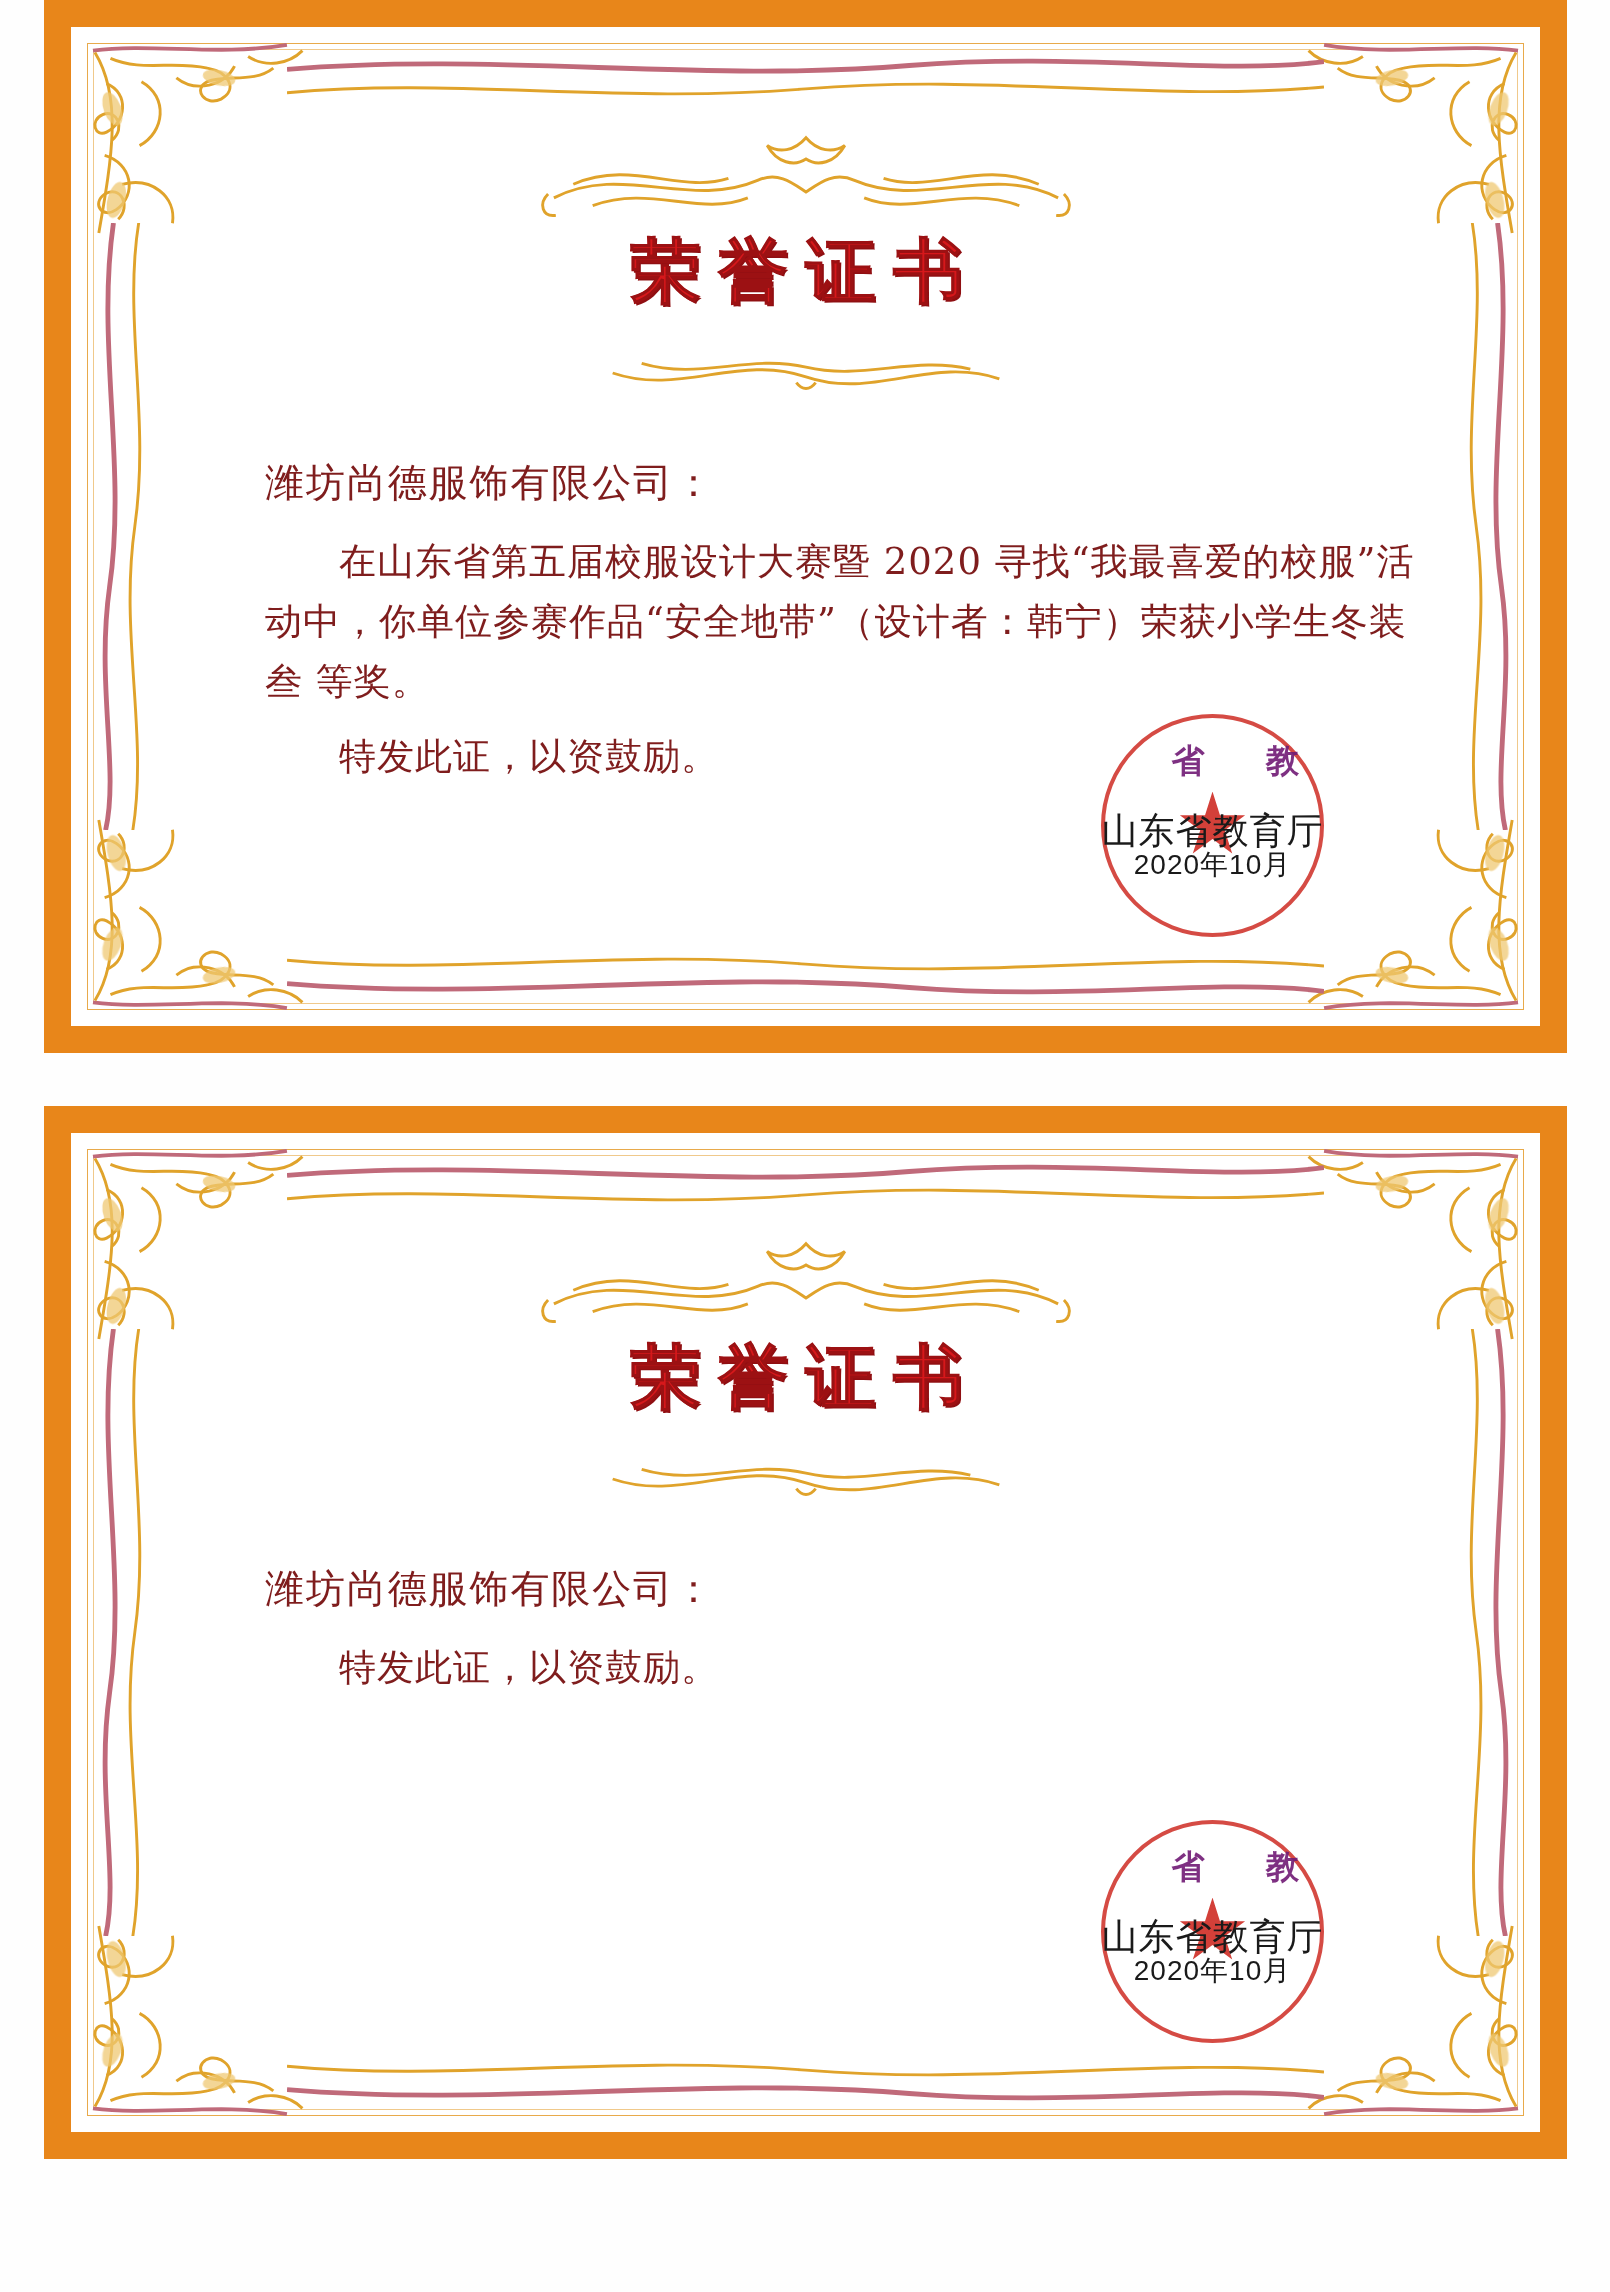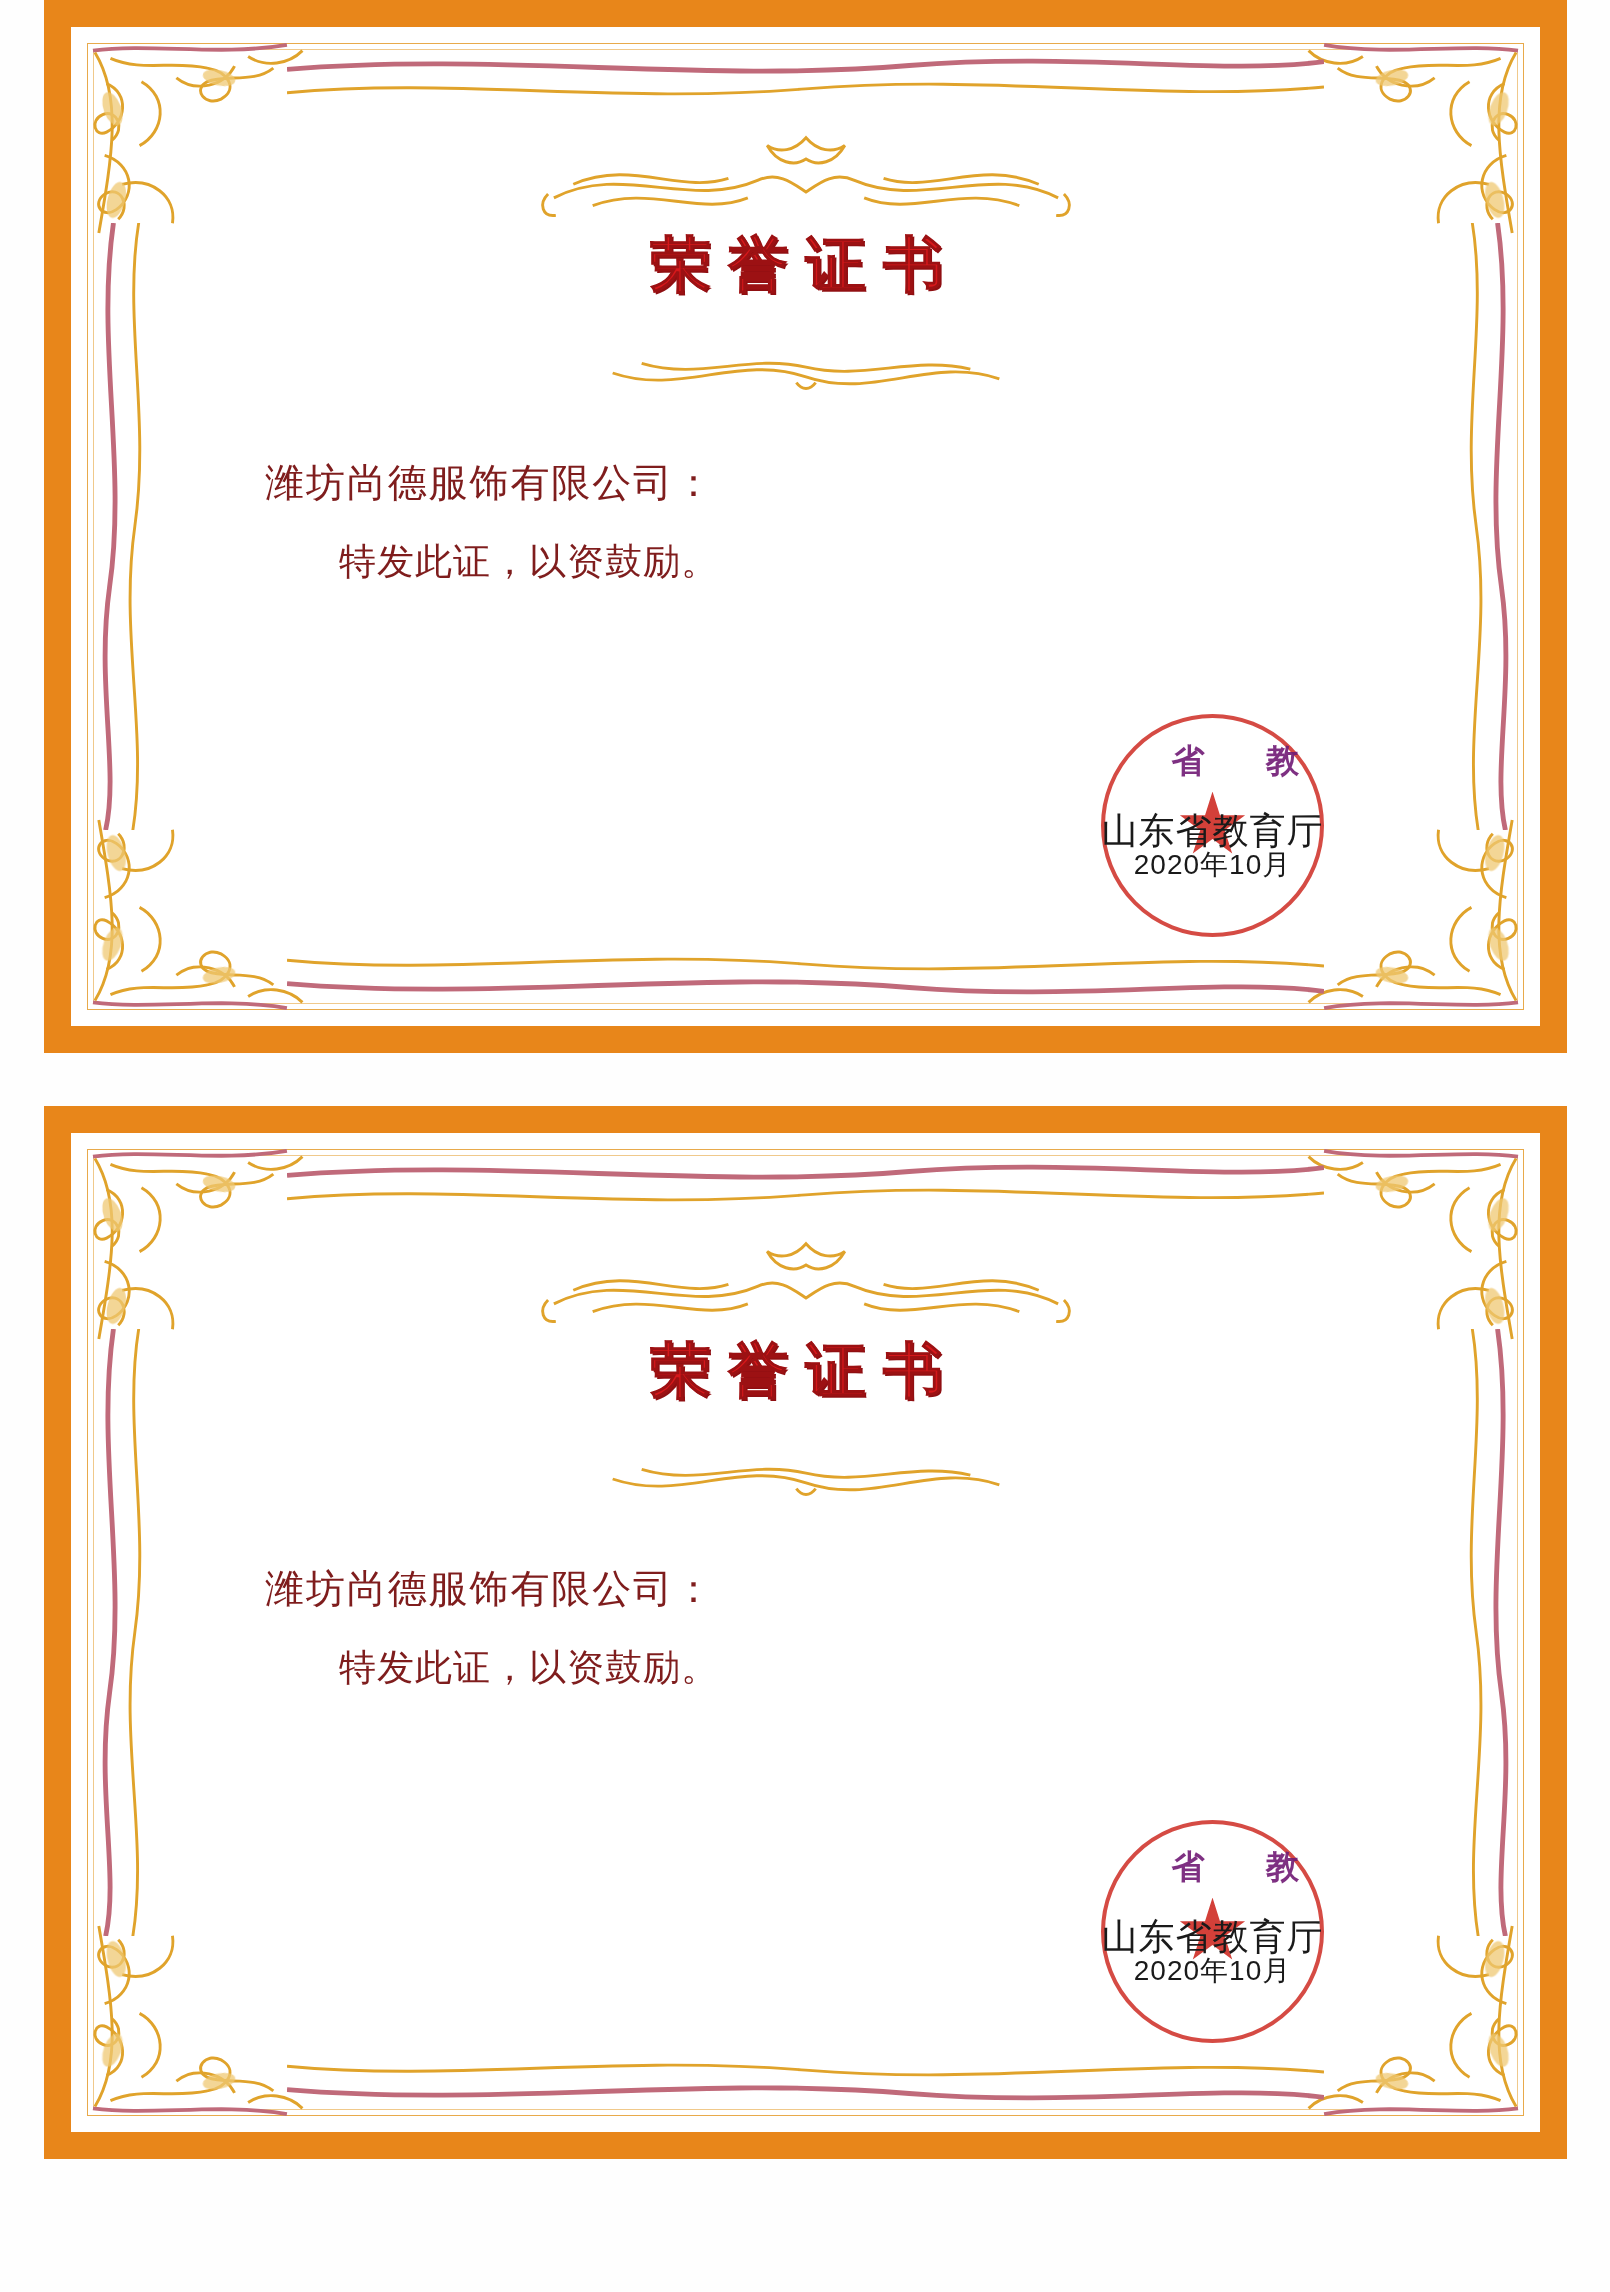--- a/index.html
+++ b/index.html
@@ -95,21 +95,21 @@
     pointer-events: none;
   }
 
   .cert-title {
     position: absolute;
     left: 0; right: 0;
     top: 225px;
     text-align: center;
     font-family: "DejaVu Serif", serif;
     font-weight: bold;
-    font-size: 60px;
+    font-size: 70px;
     letter-spacing: 17.5px;
     color: #D6181B;
     text-shadow: 1.9px 1.9px 0 #8f0f12;
     -webkit-text-stroke: 1px #9c1113;
   }
 
   .cert-body {
     position: absolute;
     left: 204px;
     right: 146px;
@@ -335,20 +335,21 @@
         <g fill="none" stroke="#E0A32B" stroke-width="3">
           <path d="M10,30 C80,6 140,50 210,26 C280,2 340,48 410,24"></path>
           <path d="M40,40 C100,22 150,50 210,36 C270,22 320,48 380,34"></path>
           <path d="M200,20 C206,12 214,12 220,20"></path>
         </g>
       </svg>
     </div>
 
     <div class="cert-body">
       <div class="recipient">潍坊尚德服饰有限公司：</div>
+      <div class="para">在山东省第五届校服设计大赛暨 2020 寻找“我最喜爱的校服”活动中，你单位参赛作品“安全地带”（设计者：韩宁）荣获小学生冬装 叁 等奖。</div>
       <div class="para2">特发此证，以资鼓励。</div>
     </div>
 
     <div class="seal">
       <div class="seal-ring"></div>
       <div class="seal-arc">省 教</div>
       <div class="seal-star"></div>
       <div class="seal-text">山东省教育厅</div>
       <div class="seal-date">2020年10月</div>
     </div>

